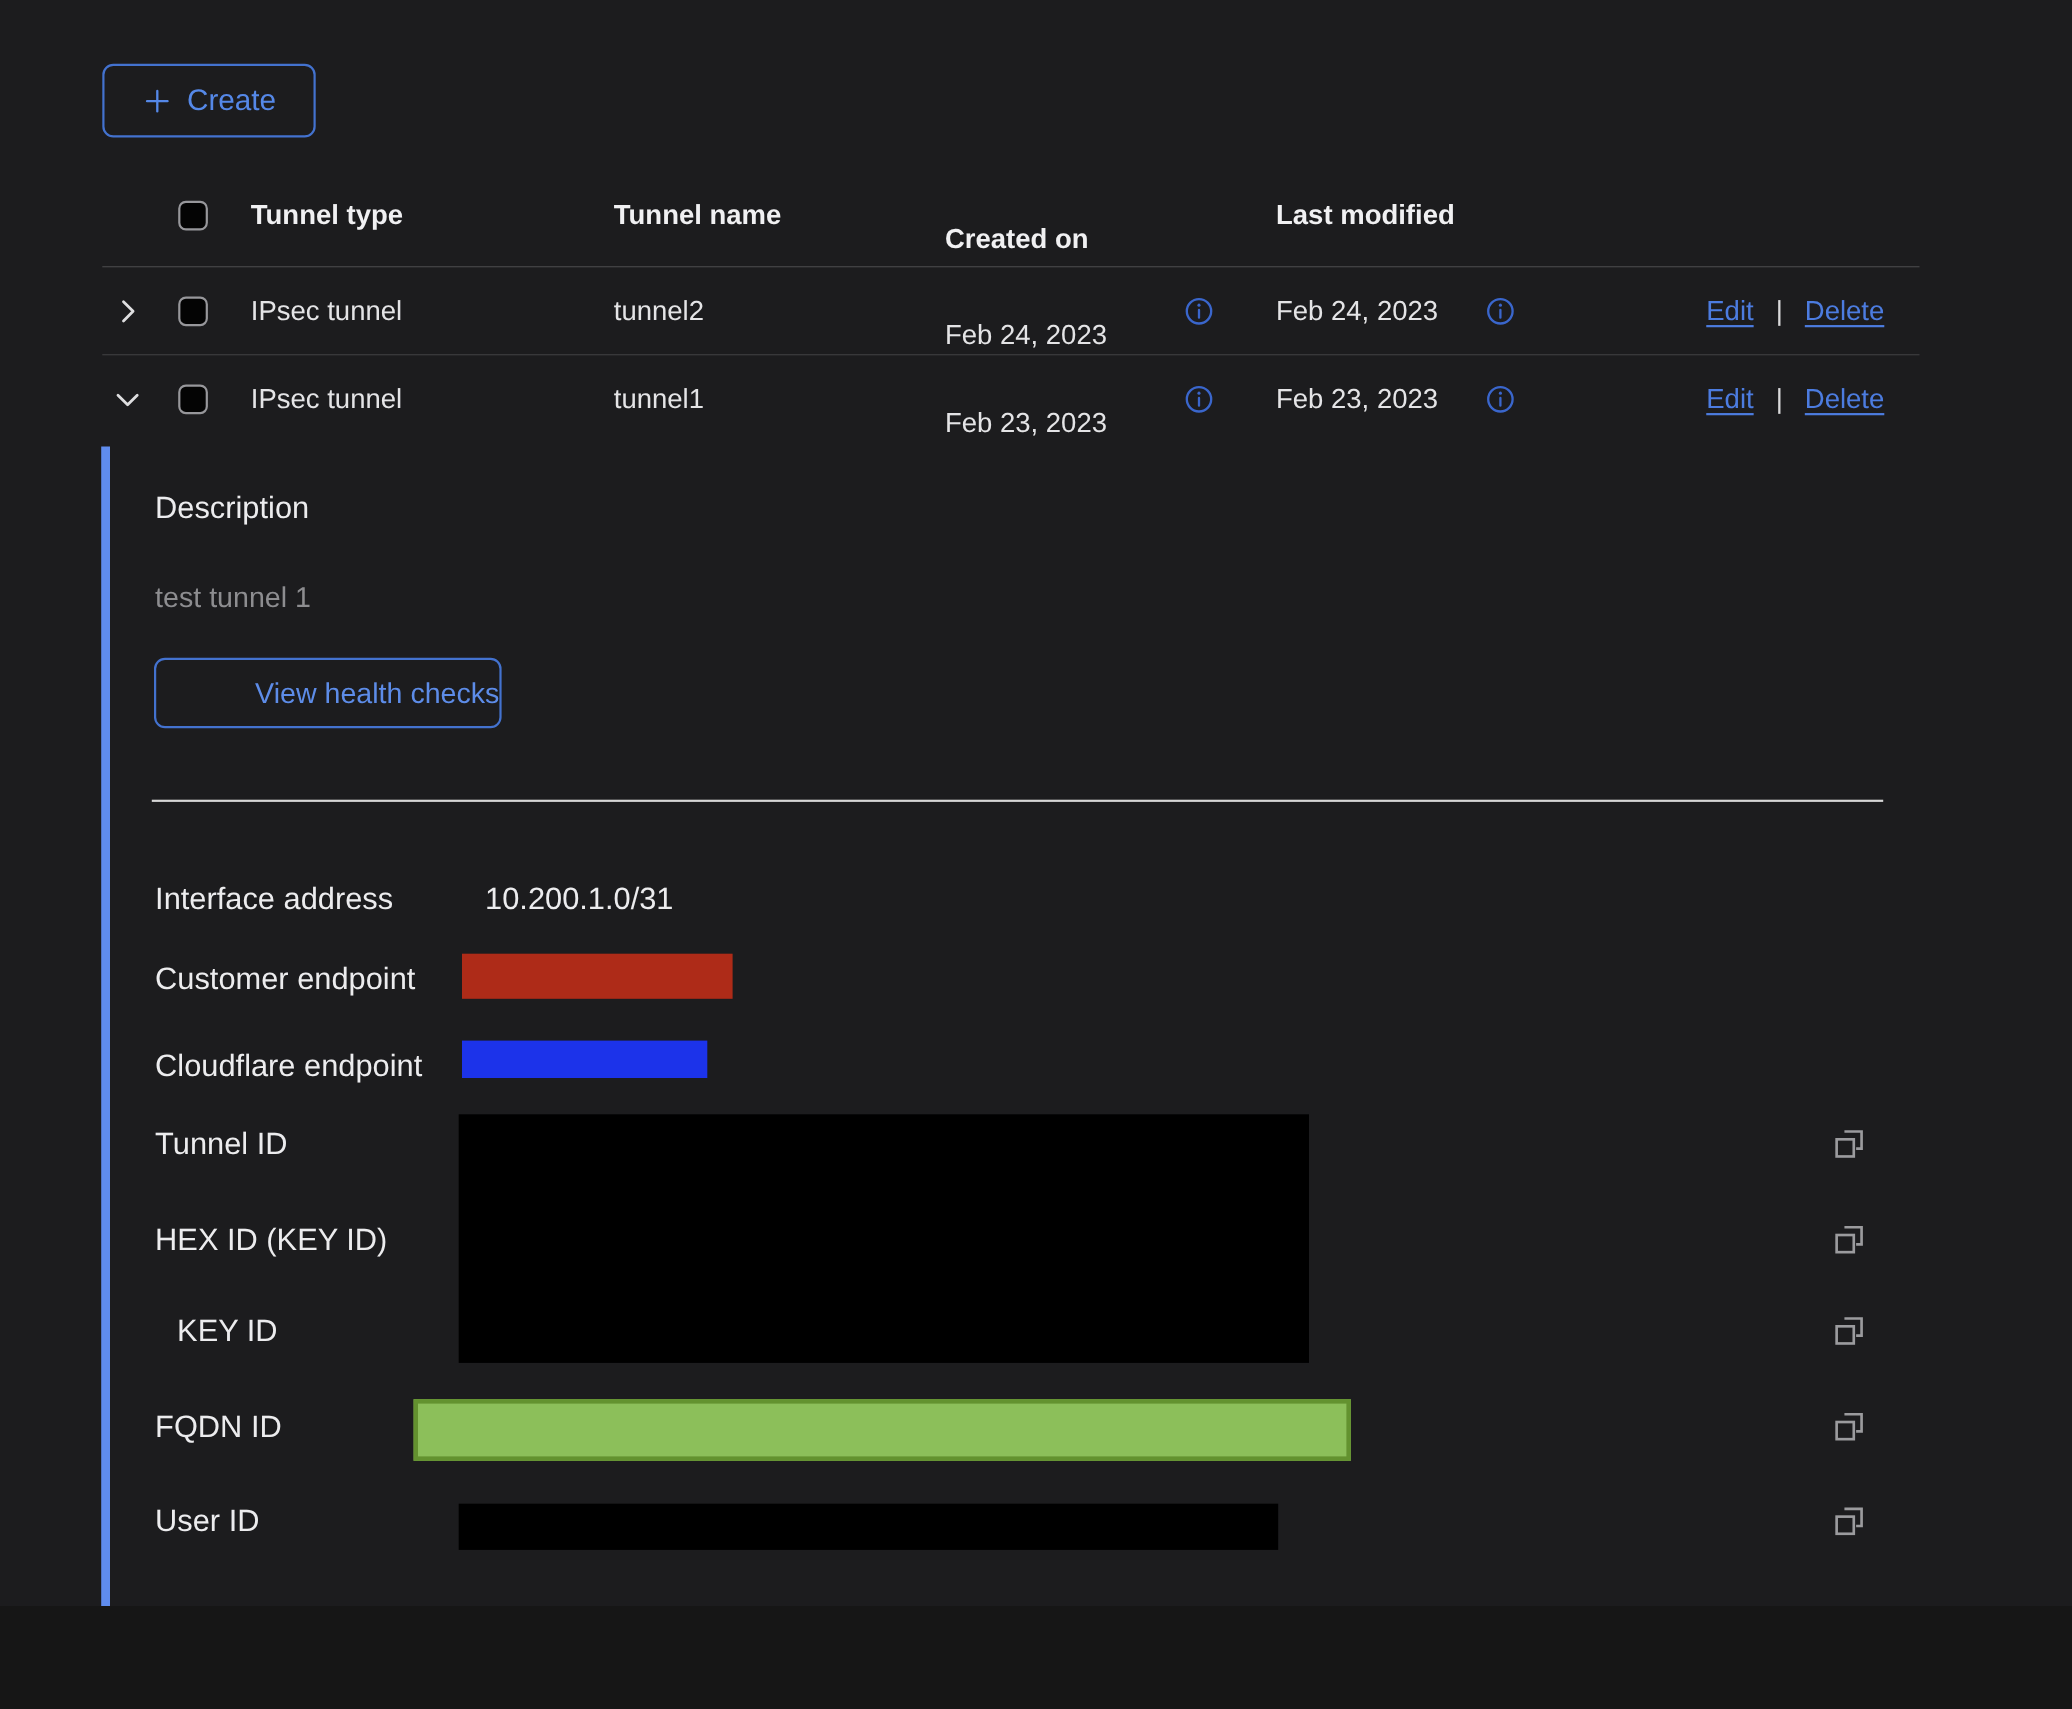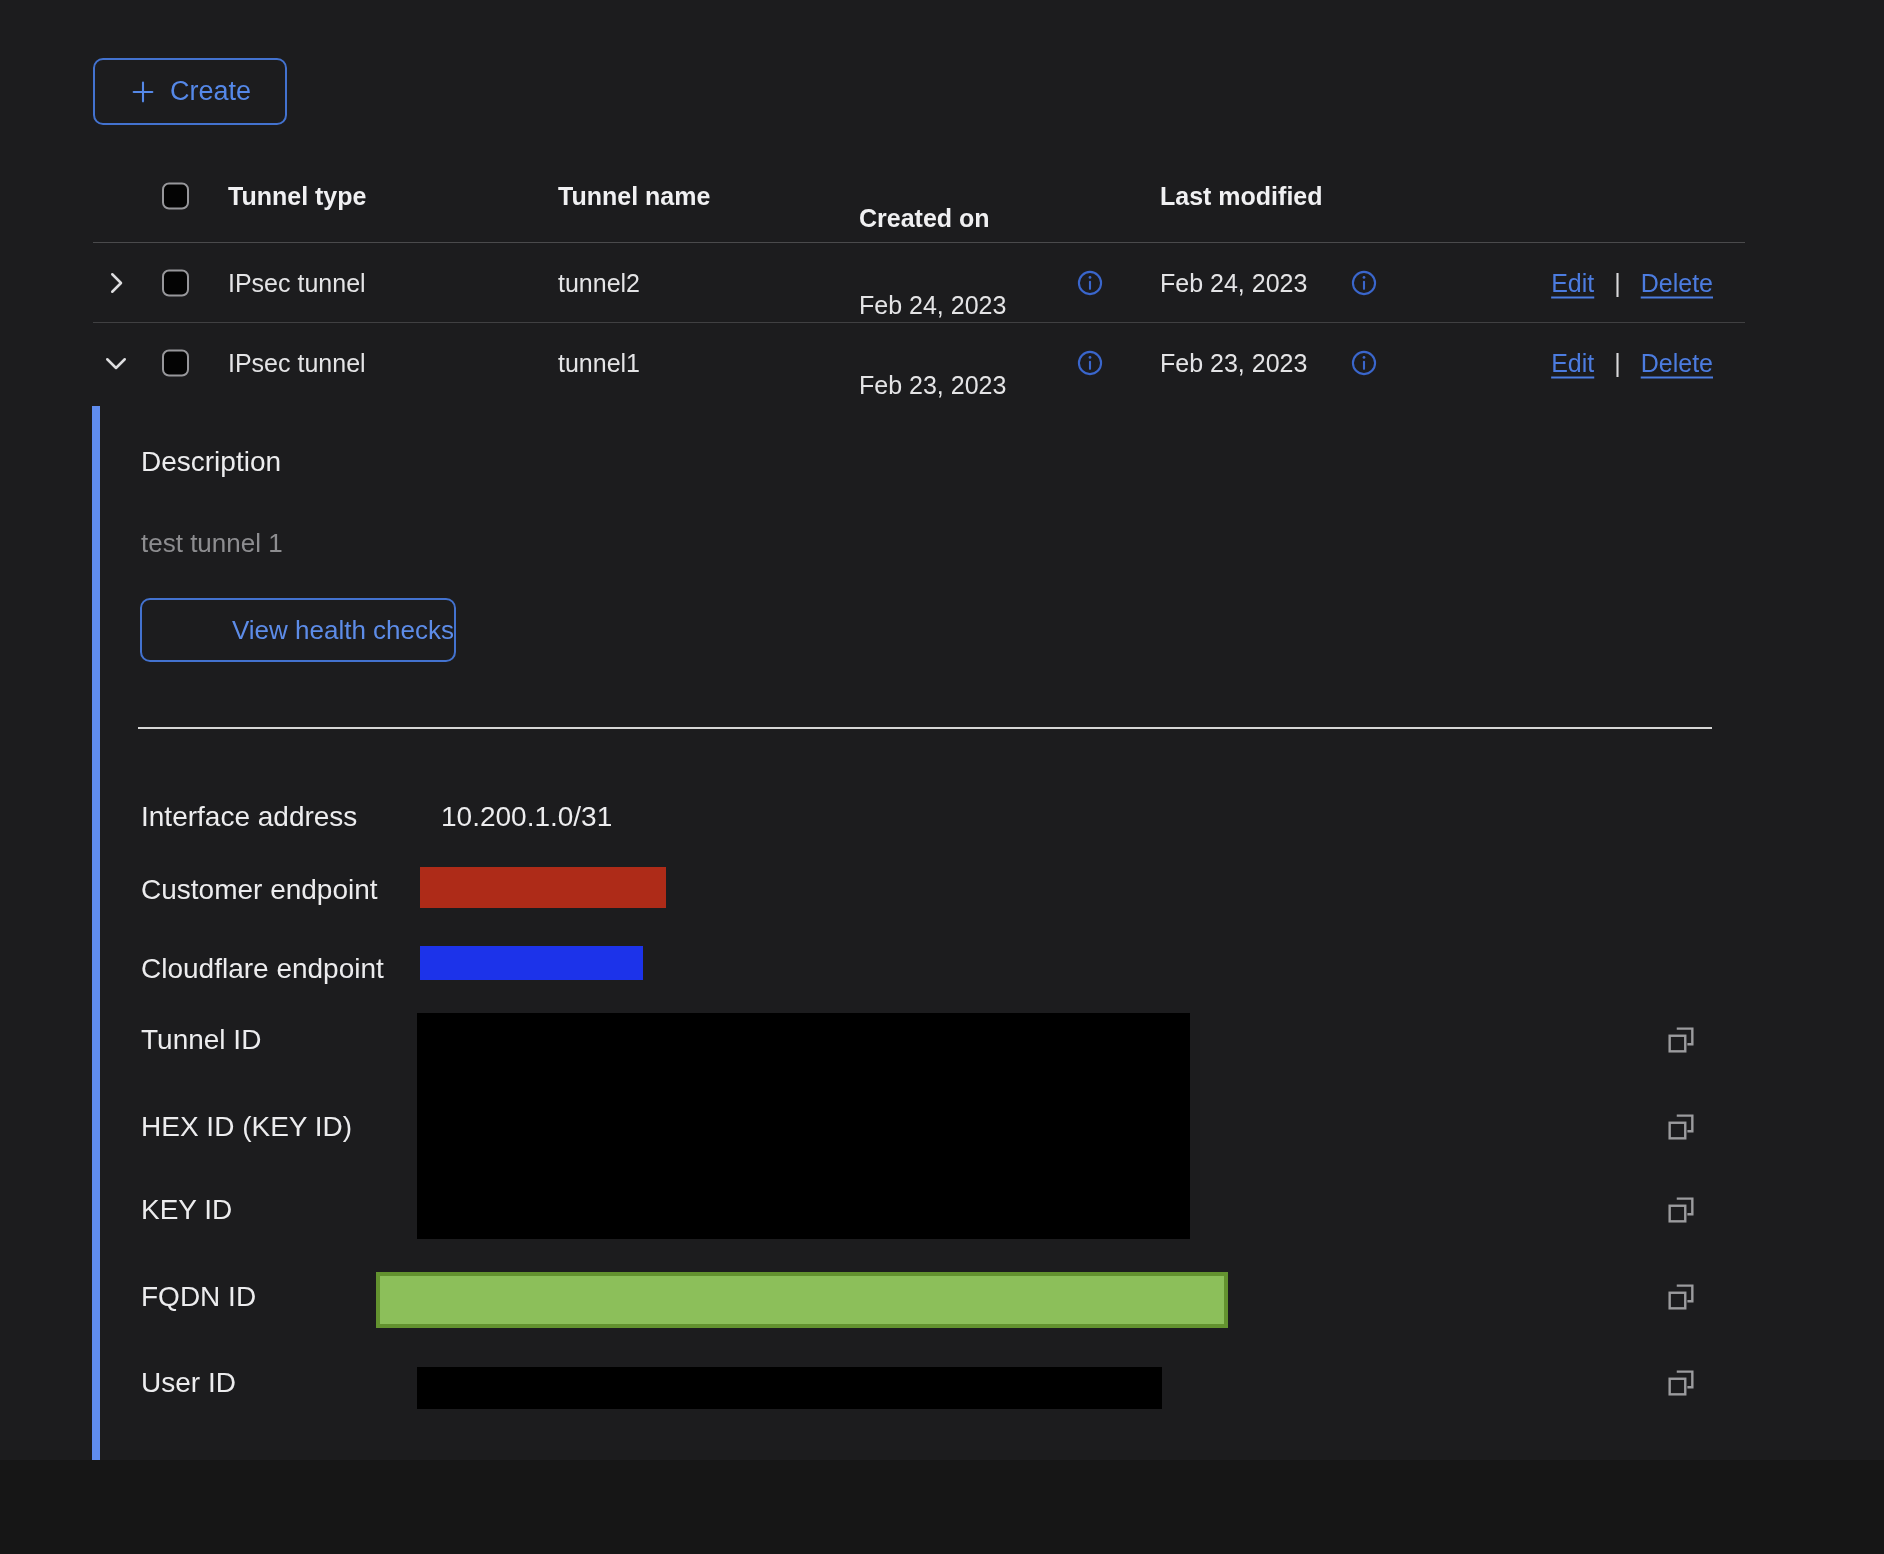--- a/index.html
+++ b/index.html
@@ -126,21 +126,21 @@
     width: 1574px; height: 2px;
     background: #d6d6d6;
   }
 
   .f-interface { top: 396px; text-align: center; }
   .f-interface-value { left: 341px; top: 396px; }
   .f-customer  { top: 469px; }
   .f-cloudflare{ top: 548px; }
   .f-tunnelid  { top: 619px; }
   .f-hexid     { top: 706px; }
-  .f-keyid     { top: 789px; }
+  .f-keyid     { top: 789px; margin-left: 20px; }
   .f-fqdnid    { top: 876px; }
   .f-userid    { top: 962px; }
 
   .redact { position: absolute; }
   .redact-red   { left: 320px; top: 461px; width: 246px; height: 41px; background: #ae2b18; }
   .redact-blue  { left: 320px; top: 540px; width: 223px; height: 34px; background: #1c33ea; }
   .redact-black-big  { left: 317px; top: 607px; width: 773px; height: 226px; background: #000000; }
   .redact-green { left: 276px; top: 866px; width: 852px; height: 56px; background: #8cbf5a; border: 4px solid #63922f; }
   .redact-black-user { left: 317px; top: 961px; width: 745px; height: 42px; background: #000000; }
 

